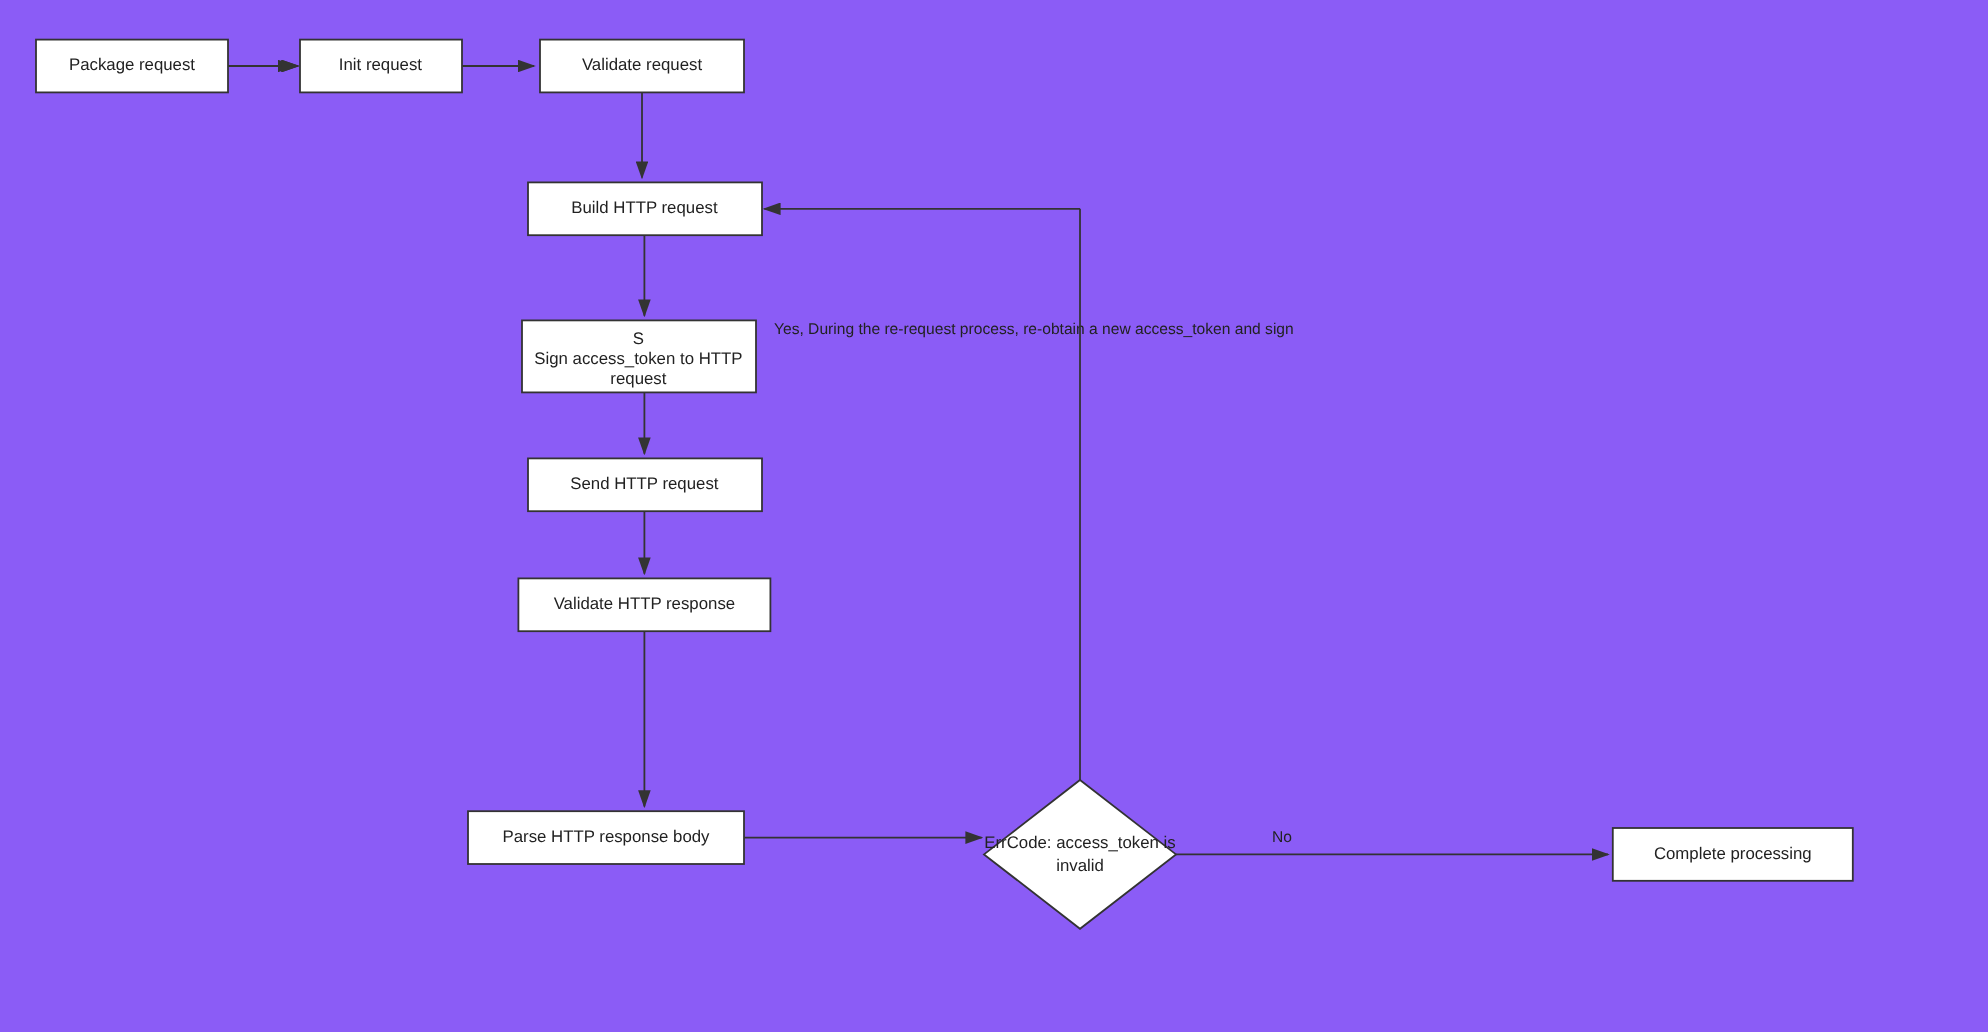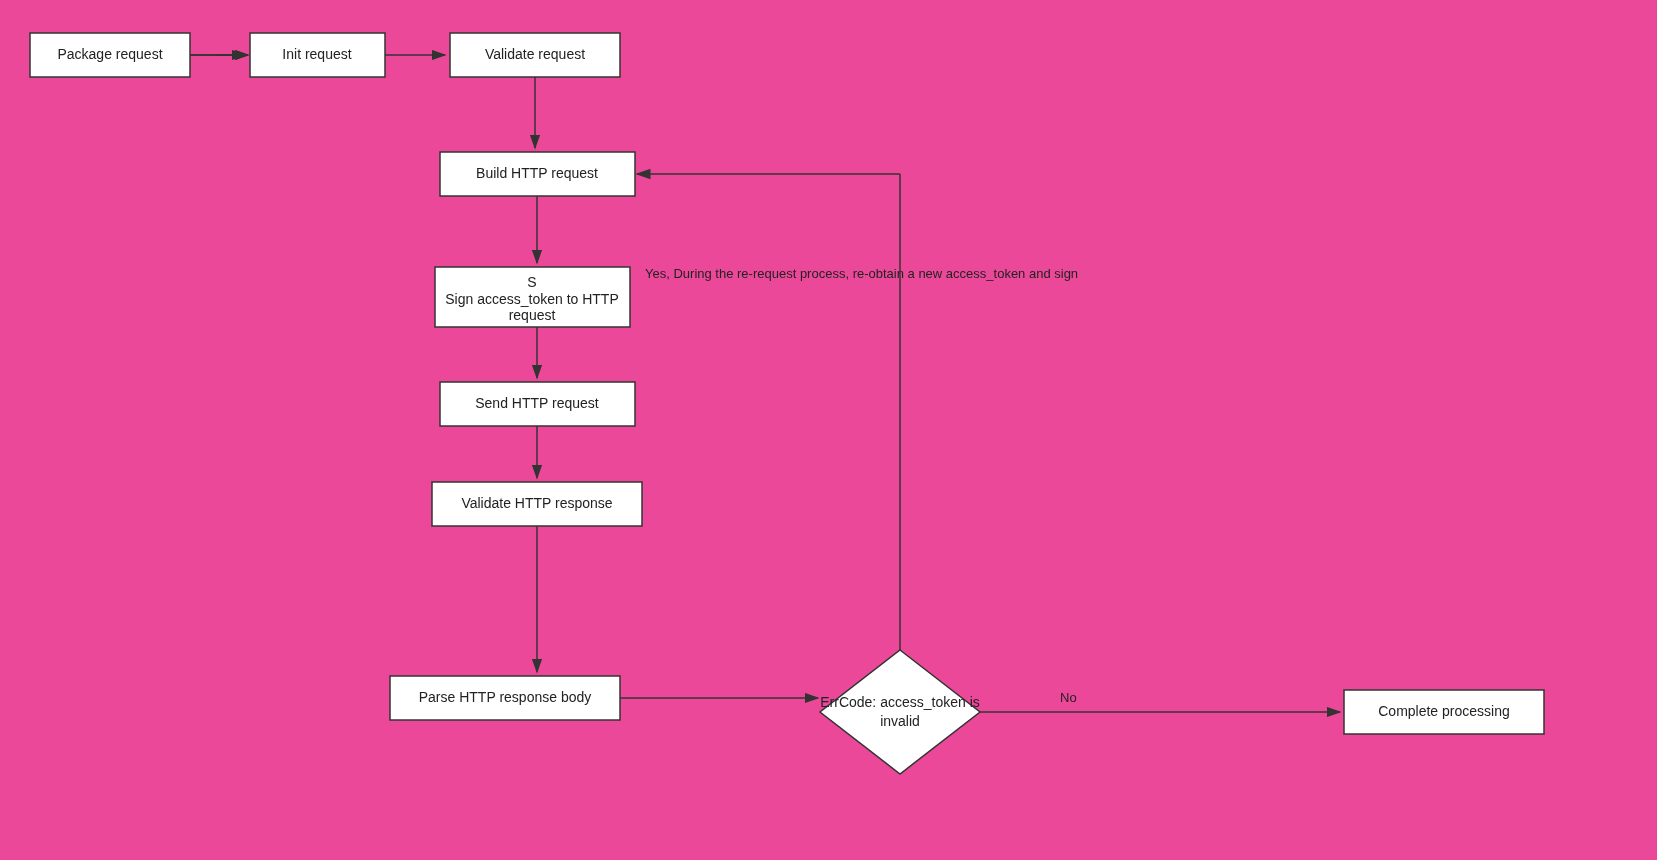--- a/index.html
+++ b/index.html
@@ -8,21 +8,21 @@
       font-family: Arial, sans-serif;
       width: 1657px;
       height: 860px;
       overflow: hidden;
       position: relative;
     }
     .diagram-container {
       width: 1657px;
       height: 860px;
       position: relative;
-      background: #ec4899;
+      background: #8b5cf6;
     }
     svg {
       position: absolute;
       top: 0;
       left: 0;
       width: 1657px;
       height: 860px;
     }
     .flowbox {
       fill: white;

